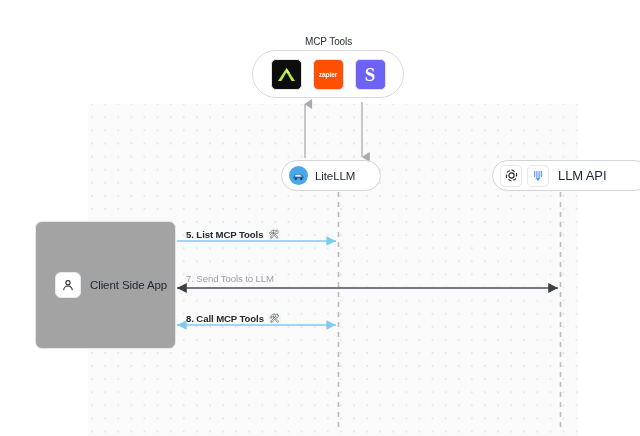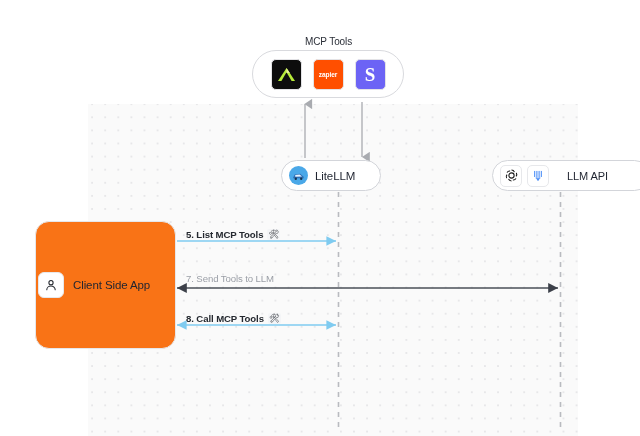--- a/index.html
+++ b/index.html
@@ -184,37 +184,37 @@
   }
   .llm-badge {
     width: 20px; height: 20px;
     border-radius: 5px;
     border: 1px solid #e7e8eb;
     background: #ffffff;
     display: flex; align-items: center; justify-content: center;
     flex: none;
   }
   #node-llmapi-label {
-    font-size: 11px;
+    font-size: 13px;
     color: #1f2430;
-    margin-left: 13px;
+    margin-left: 4px;
     letter-spacing: -0.1px;
   }
 
   
   #node-client {
     left: 35px; top: 221px;
     width: 141px; height: 128px;
     border: 1px solid #e6e7ea;
-    border-radius: 14px;
-    background: #f97316;
-    display: flex;
-    align-items: center;
-    box-sizing: border-box;
-    padding-left: 2px;
+    border-radius: 7px;
+    background: #a3a3a3;
+    display: flex;
+    align-items: center;
+    box-sizing: border-box;
+    padding-left: 19px;
     gap: 9px;
   }
   #client-icon-box {
     width: 24px; height: 24px;
     border-radius: 6px;
     border: 1px solid #e7e8eb;
     background: #ffffff;
     display: flex; align-items: center; justify-content: center;
     flex: none;
   }

